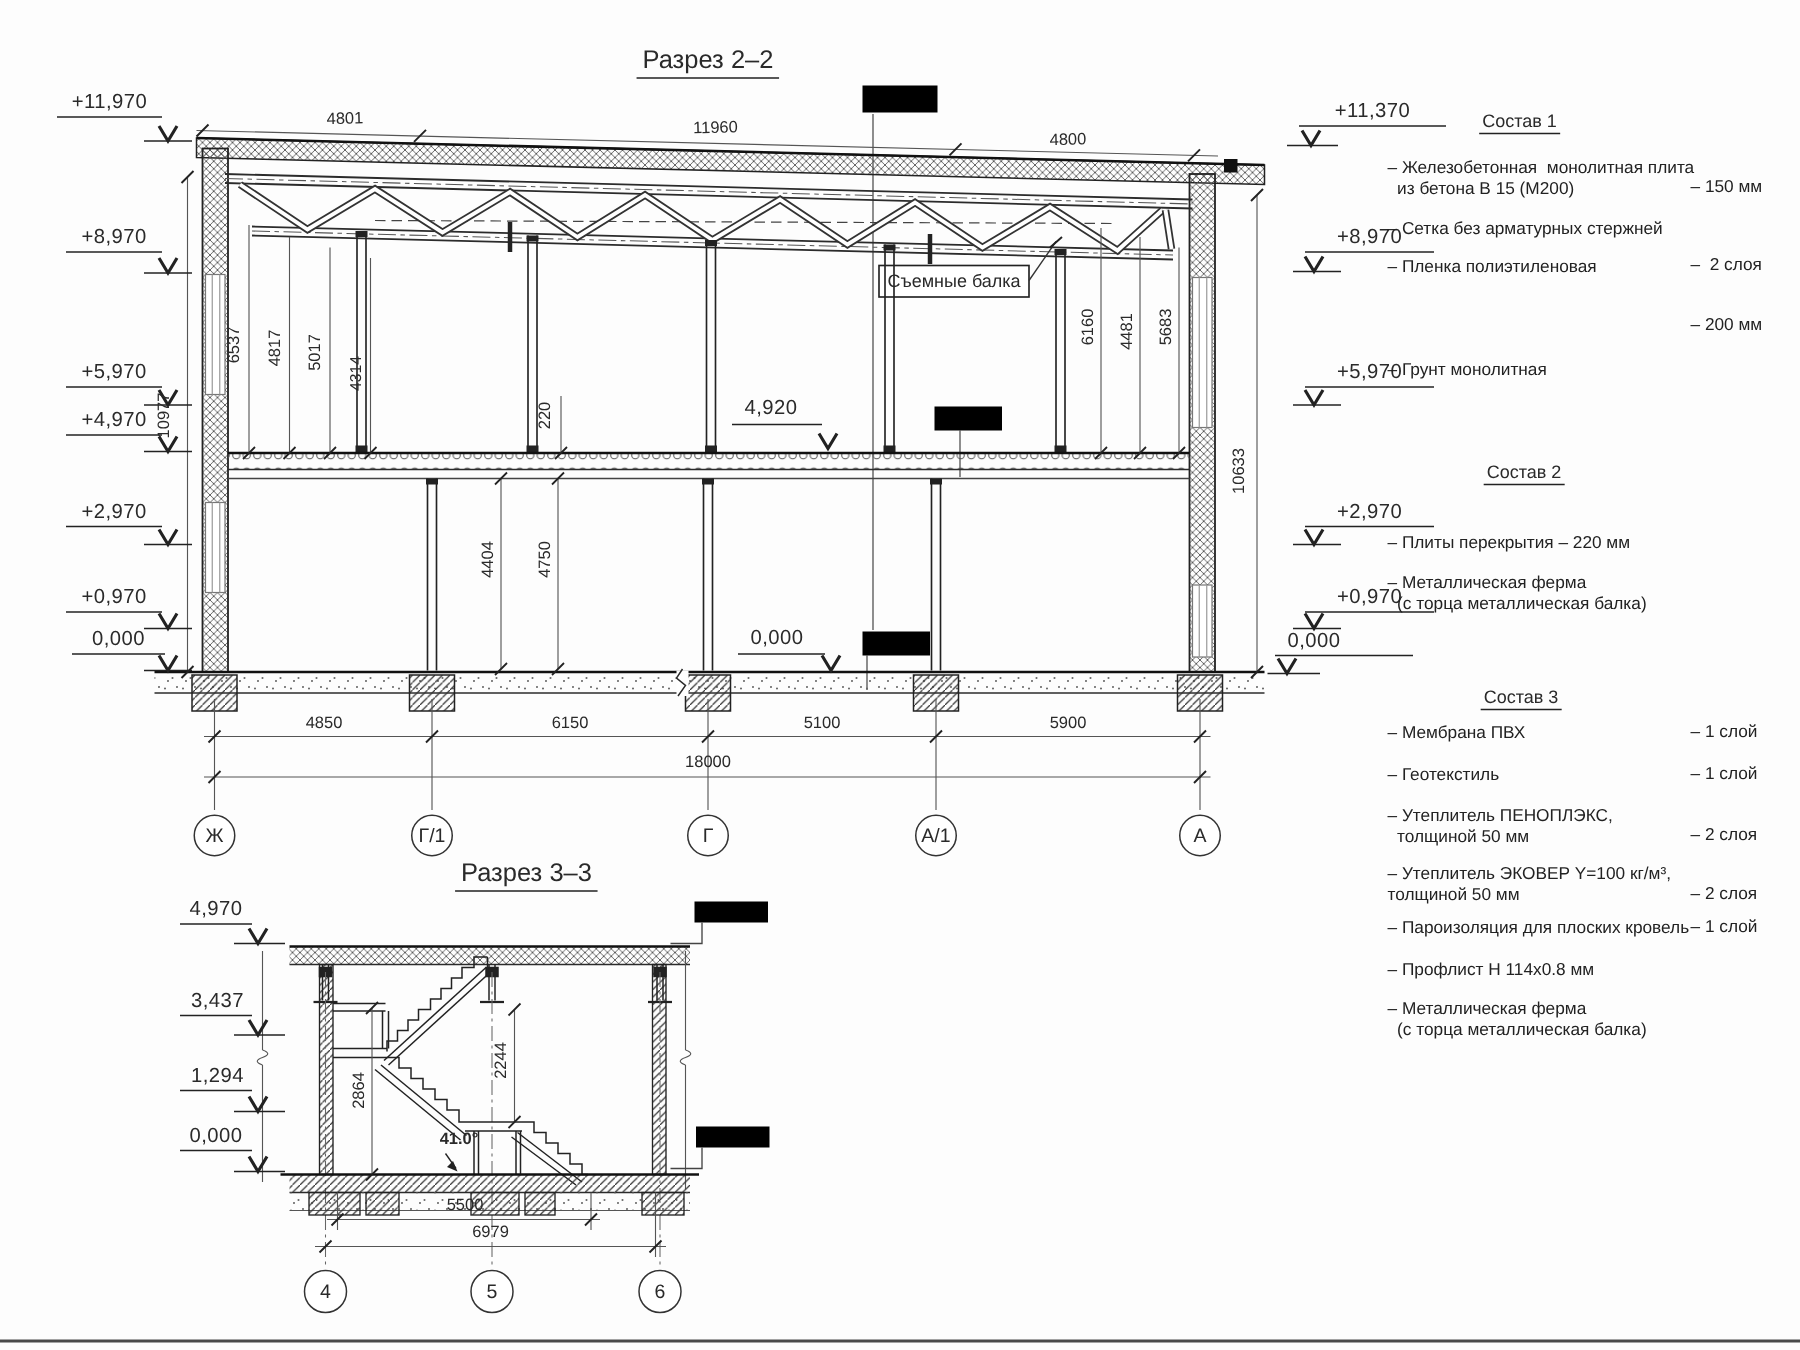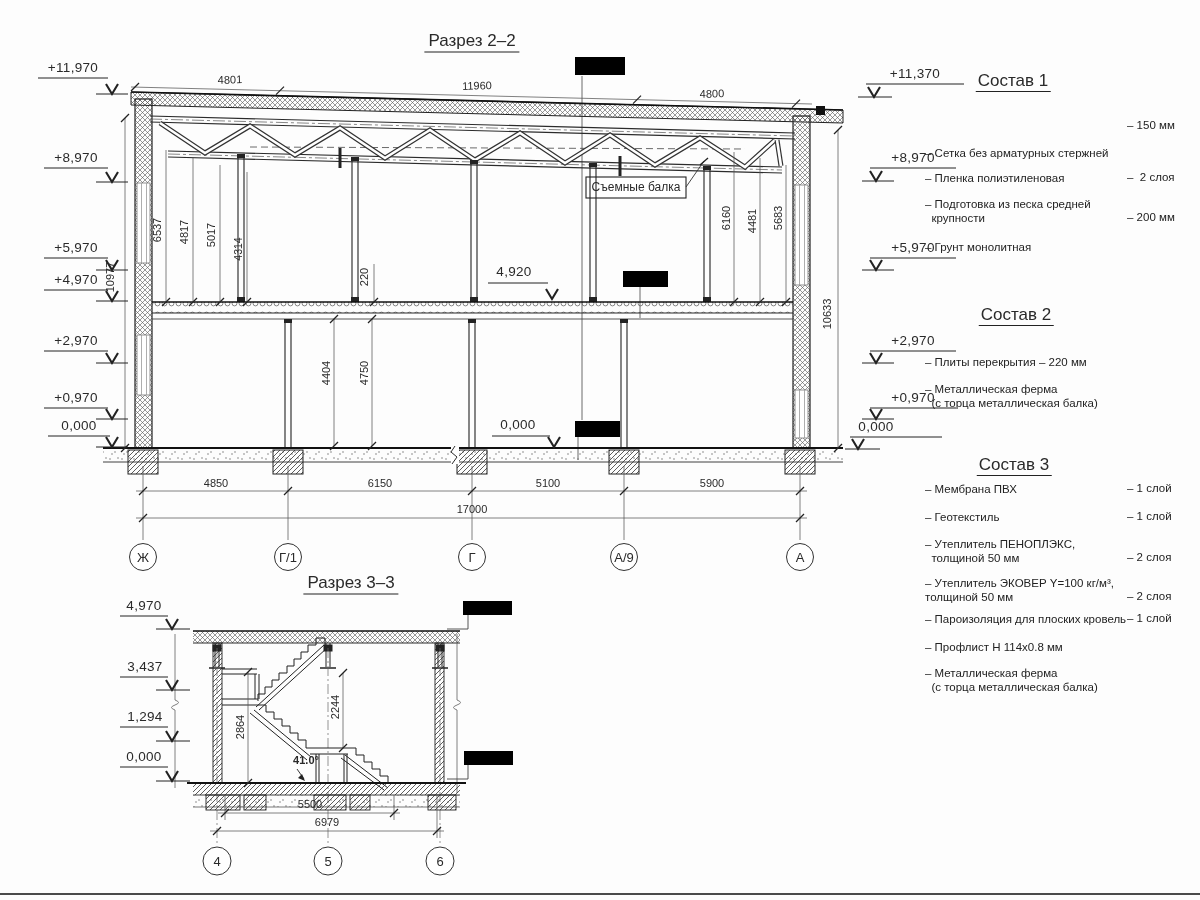--- a/index.html
+++ b/index.html
@@ -6,21 +6,21 @@
   body{width:1200px;height:900px;overflow:hidden;background:#fdfdfd;position:relative;
        font-family:"Liberation Sans",sans-serif;color:#222;}
   #stage{position:absolute;left:0;top:0;width:1200px;height:900px;}
   svg{position:absolute;left:0;top:0;}
   .lbl{position:absolute;font-size:11px;color:#2a2a2a;white-space:pre;line-height:1;}
   .c{transform:translate(-50%,-50%);}
   .v{transform:translate(-50%,-50%) rotate(-90deg);}
   .r{transform:translate(-50%,-50%) rotate(-1.5deg);}
   .big{font-size:13.5px;letter-spacing:.3px;}
   .t{font-size:17px;border-bottom:1.5px solid #222;padding:0 4px 3px;}
-  .nt{font-size:17px;border-bottom:1.2px solid #222;padding:0 2px 2px;}
+  .nt{font-size:12px;border-bottom:1.2px solid #222;padding:0 2px 2px;}
   .ax{font-size:13px;}
   .sm{font-size:10.5px;}
   .note{position:absolute;left:925px;width:205px;font-size:11.5px;line-height:14px;
         color:#222;white-space:pre-line;}
   .nval{position:absolute;left:1127px;font-size:11.5px;white-space:pre;color:#222;}
   .ang{font-weight:bold;font-size:11px;}
 </style>
 </head>
 <body>
 
@@ -458,47 +458,47 @@
 <div class="lbl v" style="left:364px;top:373px">4750</div>
 
 <div class="lbl c big" style="left:514px;top:272px">4,920</div>
 <div class="lbl c big" style="left:518px;top:425px">0,000</div>
 <div class="lbl c" style="left:636px;top:187px;font-size:12px">Съемные балка</div>
 
 <div class="lbl c" style="left:216px;top:483px">4850</div>
 <div class="lbl c" style="left:380px;top:483px">6150</div>
 <div class="lbl c" style="left:548px;top:483px">5100</div>
 <div class="lbl c" style="left:712px;top:483px">5900</div>
-<div class="lbl c" style="left:472px;top:509px">17000</div>
+<div class="lbl c" style="left:472px;top:509px">18000</div>
 
 <div class="lbl c ax" style="left:143px;top:557px">Ж</div>
 <div class="lbl c ax" style="left:288px;top:557px">Г/1</div>
 <div class="lbl c ax" style="left:472px;top:557px">Г</div>
-<div class="lbl c ax" style="left:624px;top:557px">А/9</div>
+<div class="lbl c ax" style="left:624px;top:557px">А/1</div>
 <div class="lbl c ax" style="left:800px;top:557px">А</div>
 
 <div class="lbl c t" style="left:351px;top:584px">Разрез 3–3</div>
 <div class="lbl c big" style="left:144px;top:606px">4,970</div>
 <div class="lbl c big" style="left:145px;top:667px">3,437</div>
 <div class="lbl c big" style="left:145px;top:717px">1,294</div>
 <div class="lbl c big" style="left:144px;top:757px">0,000</div>
 <div class="lbl v" style="left:240px;top:727px">2864</div>
 <div class="lbl v" style="left:335px;top:707px">2244</div>
 <div class="lbl c ang" style="left:306px;top:760px">41.0°</div>
 <div class="lbl c" style="left:310px;top:804px">5500</div>
 <div class="lbl c" style="left:327px;top:822px">6979</div>
 <div class="lbl c ax" style="left:217px;top:861px">4</div>
 <div class="lbl c ax" style="left:328px;top:861px">5</div>
 <div class="lbl c ax" style="left:440px;top:861px">6</div>
 
 <div class="lbl c nt" style="left:1013px;top:82px">Состав 1</div>
+<div class="note" style="top:105px">– Железобетонная&nbsp; монолитная плита
+&nbsp;&nbsp;из бетона В 15 (М200)</div>
 <div class="note" style="top:146px">– Сетка без арматурных стержней</div>
 <div class="note" style="top:171px">– Пленка полиэтиленовая</div>
-<div class="note" style="top:197px">– Подготовка из песка средней
-&nbsp;&nbsp;крупности</div>
 <div class="note" style="top:240px">– Грунт монолитная</div>
 <div class="nval" style="top:119px">– 150 мм</div>
 <div class="nval" style="top:171px">–&nbsp; 2 слоя</div>
 <div class="nval" style="top:211px">– 200 мм</div>
 
 <div class="lbl c nt" style="left:1016px;top:316px">Состав 2</div>
 <div class="note" style="top:355px">– Плиты перекрытия – 220 мм</div>
 <div class="note" style="top:382px">– Металлическая ферма
 &nbsp;&nbsp;(с торца металлическая балка)</div>
 

